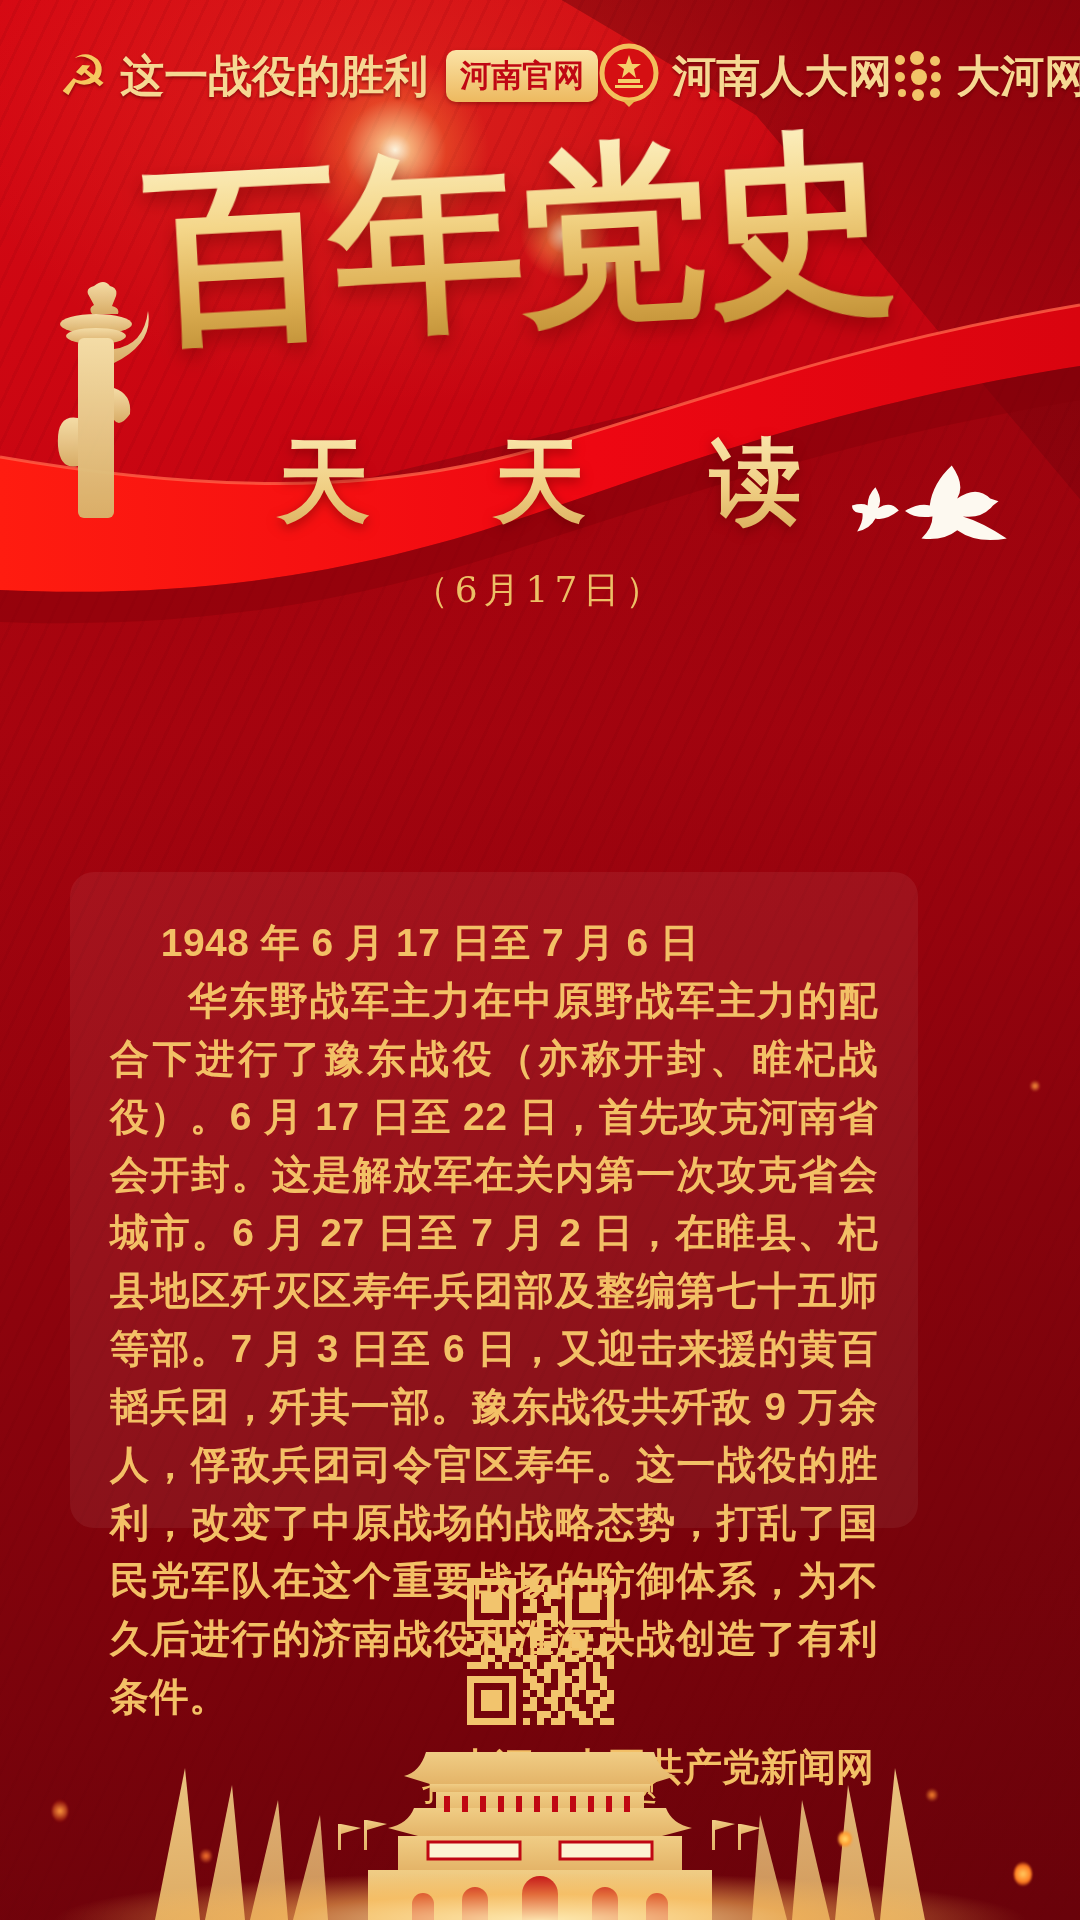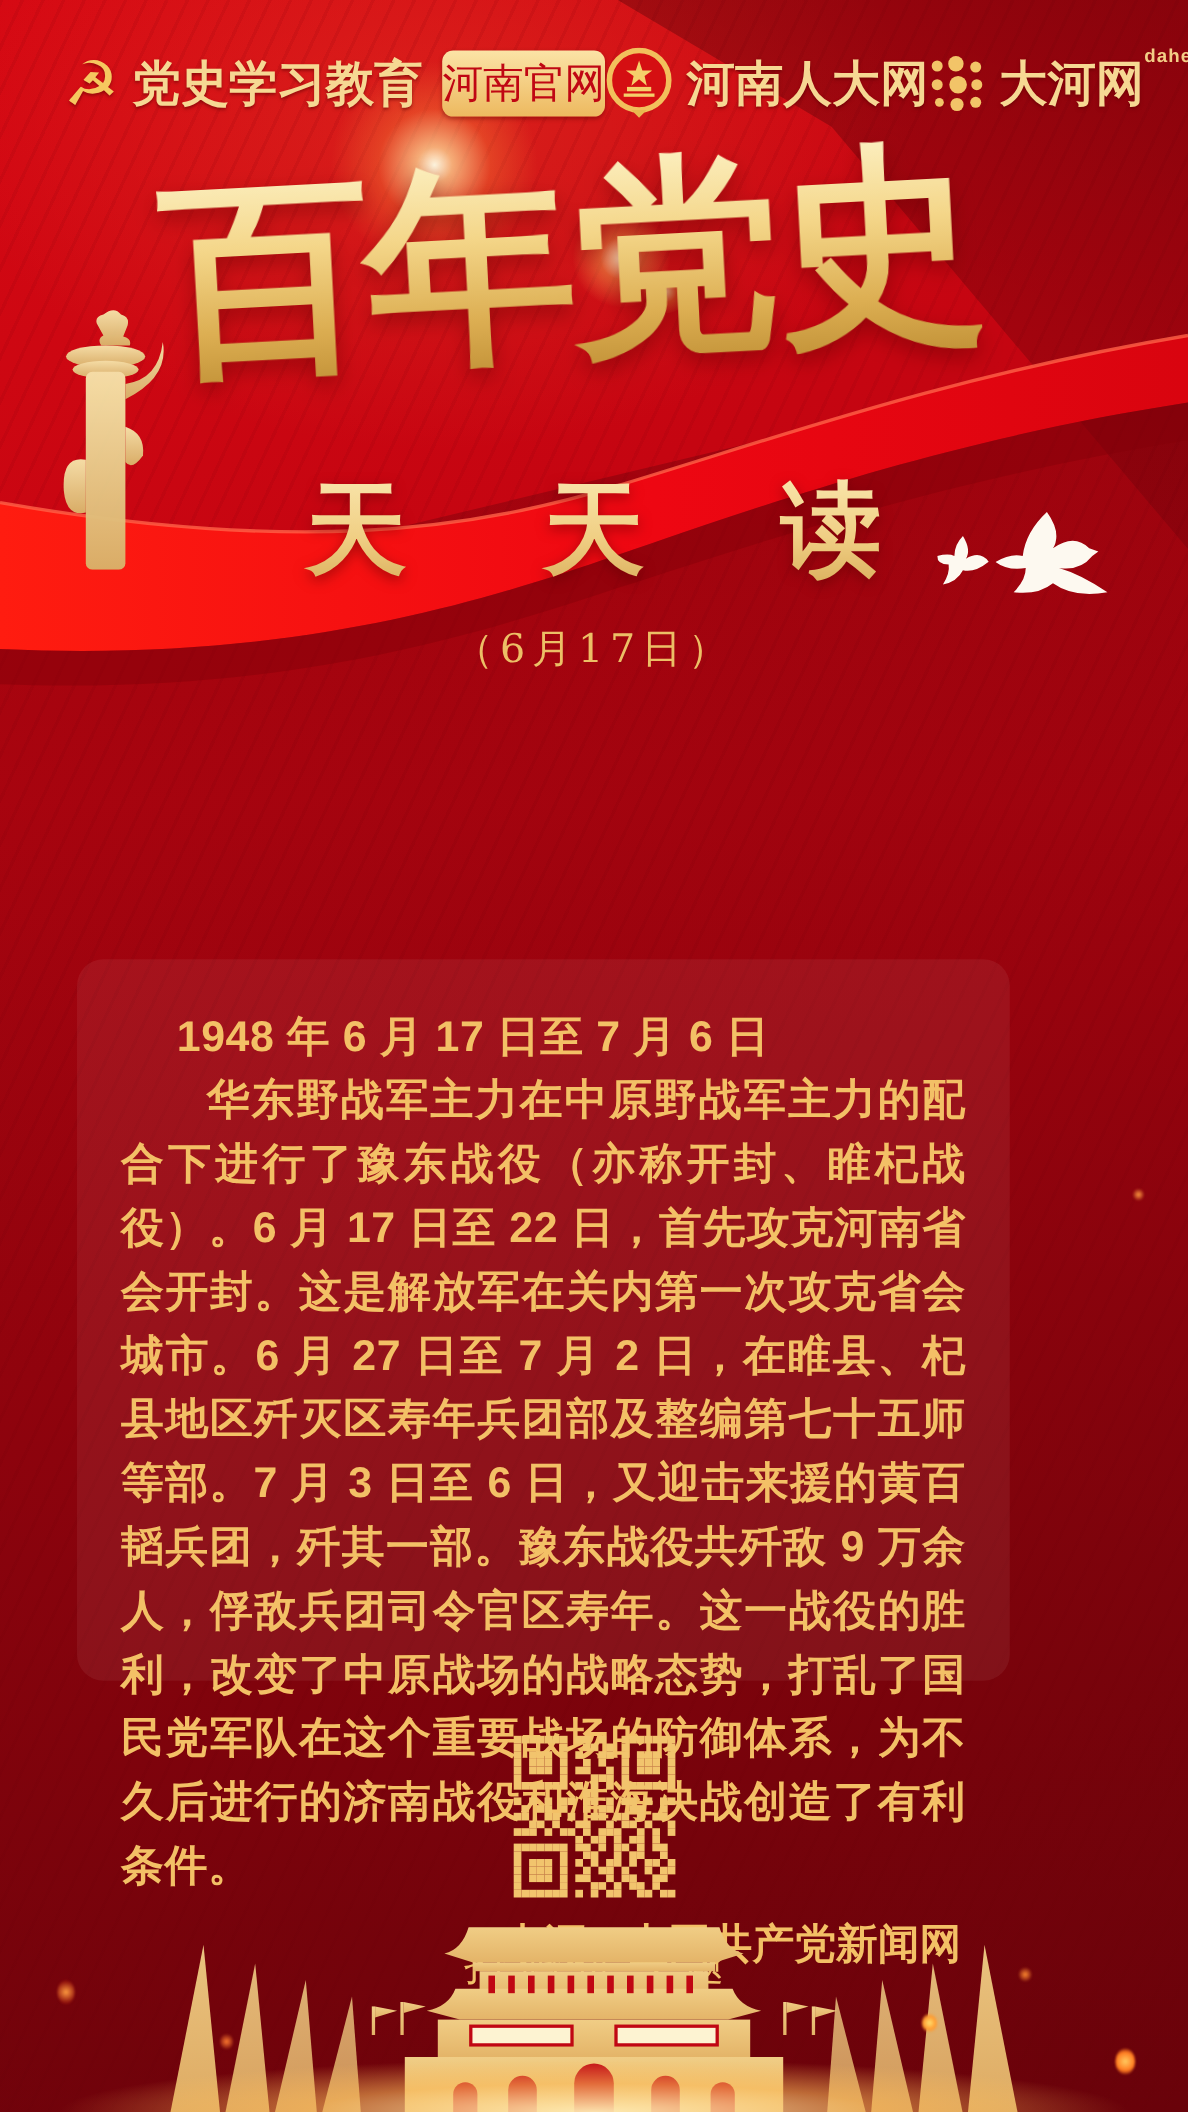--- a/index.html
+++ b/index.html
@@ -31,23 +31,23 @@
     background:radial-gradient(circle,#ffd9a0 0%,rgba(255,150,60,.5) 35%,transparent 75%);}
   .spark{position:absolute;border-radius:50%;pointer-events:none;filter:blur(1px);}
 
   
   .header{position:absolute;left:58px;right:50px;top:38px;height:76px;
     display:flex;align-items:center;justify-content:space-between;}
   .brand{display:flex;align-items:center;gap:12px;}
   .brand-cn{font-family:"DejaVu Serif","Liberation Serif",serif;font-weight:bold;
     font-size:44px;color:#f6d893;text-shadow:0 2px 3px rgba(90,0,0,.55);white-space:nowrap;}
   .emblem-party{font-size:56px;line-height:1;color:#f6c75f;text-shadow:0 2px 3px rgba(90,0,0,.5);}
-  .badge{margin-left:6px;padding:5px 0;border-radius:10px;
+  .badge{margin-left:6px;padding:5px 14px;border-radius:10px;
     background:linear-gradient(180deg,#fbe3a6,#edb95f);
-    color:#c00713;font-weight:normal;font-size:37px;white-space:nowrap;
+    color:#c00713;font-weight:bold;font-size:31px;white-space:nowrap;
     box-shadow:0 2px 4px rgba(80,0,0,.4);}
   .dahe-sub{font-size:17px;color:#f3cd86;letter-spacing:1px;margin-top:-6px;text-align:left;
     font-family:"Liberation Sans",sans-serif;font-weight:bold;}
 
   
   .main-title{position:absolute;left:50%;top:128px;transform:translateX(-53%) rotate(-3deg);
     font-family:"DejaVu Serif","Liberation Serif",serif;font-weight:bold;
     font-size:192px;line-height:1.15;letter-spacing:-6px;white-space:nowrap;
     background:linear-gradient(180deg,#fdf3c8 0%,#f4d689 38%,#dcae52 72%,#bd8c32 100%);
     -webkit-background-clip:text;background-clip:text;color:transparent;
@@ -139,21 +139,21 @@
   <svg style="position:absolute;left:852px;top:482px;width:52px;height:52px;" viewBox="0 0 40 40" aria-hidden="true">
     <path d="M18,4 q6,10 2,16 q10,-6 16,2 q-10,8 -18,6 q-4,8 -14,10 q5,-8 4,-14 q-8,0 -8,-6 q8,-2 12,0 q0,-8 6,-14 z" fill="#fdf9f0"></path>
   </svg>
   <svg style="position:absolute;left:905px;top:458px;width:110px;height:92px;" viewBox="0 0 80 60" aria-hidden="true">
     <path d="M34,2 q10,14 4,24 q14,-10 24,0 l6,2 -4,3 q-8,10 -22,8 q14,4 32,16 q-22,4 -36,-6 q-10,8 -26,6 q8,-8 8,-16 q-12,2 -20,-4 q10,-6 18,-4 q2,-16 16,-29 z" fill="#fdf9f0"></path>
   </svg>
 
   <div class="header">
     <div class="brand">
       <span class="emblem-party">☭</span>
-      <span class="brand-cn">党史学习教育</span>
+      <span class="brand-cn">这一战役的胜利</span>
       <span class="badge">河南官网</span>
     </div>
     <div class="brand">
       <svg width="62" height="66" viewBox="0 0 62 66" aria-hidden="true">
         <circle cx="31" cy="30" r="27" fill="#d50f12" stroke="#f2c05c" stroke-width="5"></circle>
         <polygon points="31,12 34,21 43,21 36,26 38,35 31,29 24,35 26,26 19,21 28,21" fill="#f5cf6a"></polygon>
         <rect x="20" y="36" width="22" height="4" fill="#f5cf6a"></rect>
         <rect x="17" y="42" width="28" height="3" fill="#f5cf6a"></rect>
         <path d="M24,57 l7,7 7,-7 z" fill="#e9b84f"></path>
       </svg>

